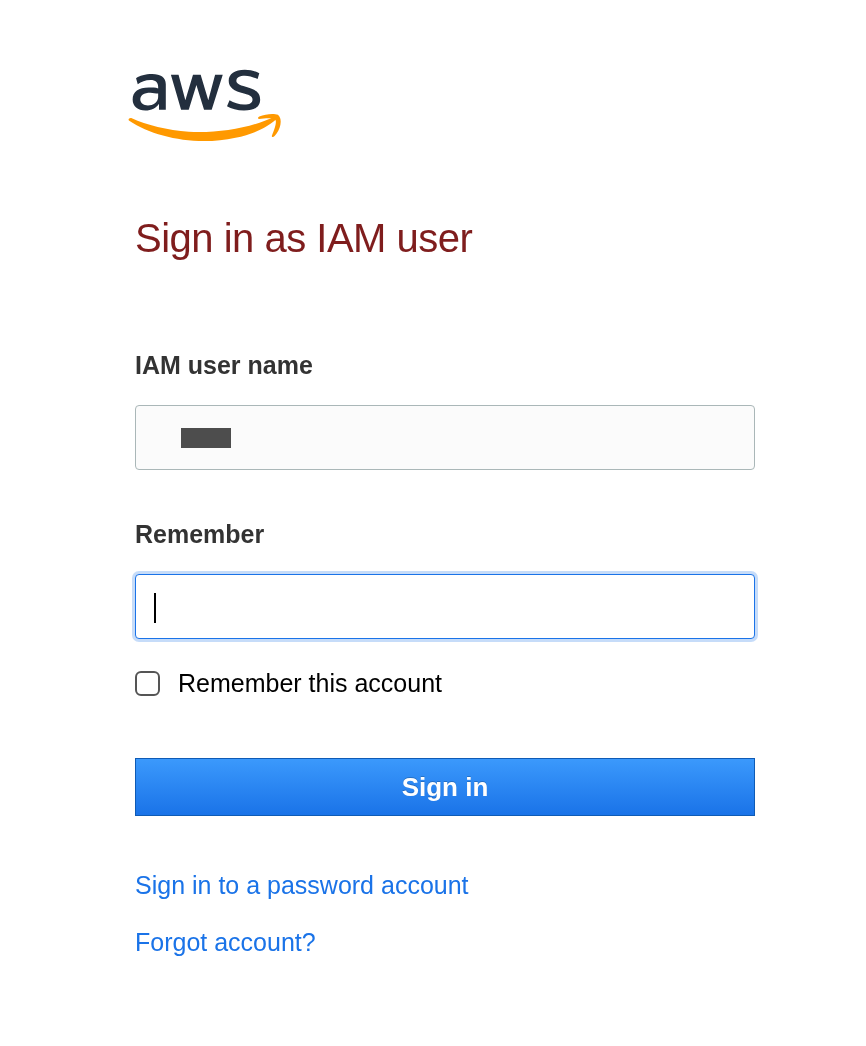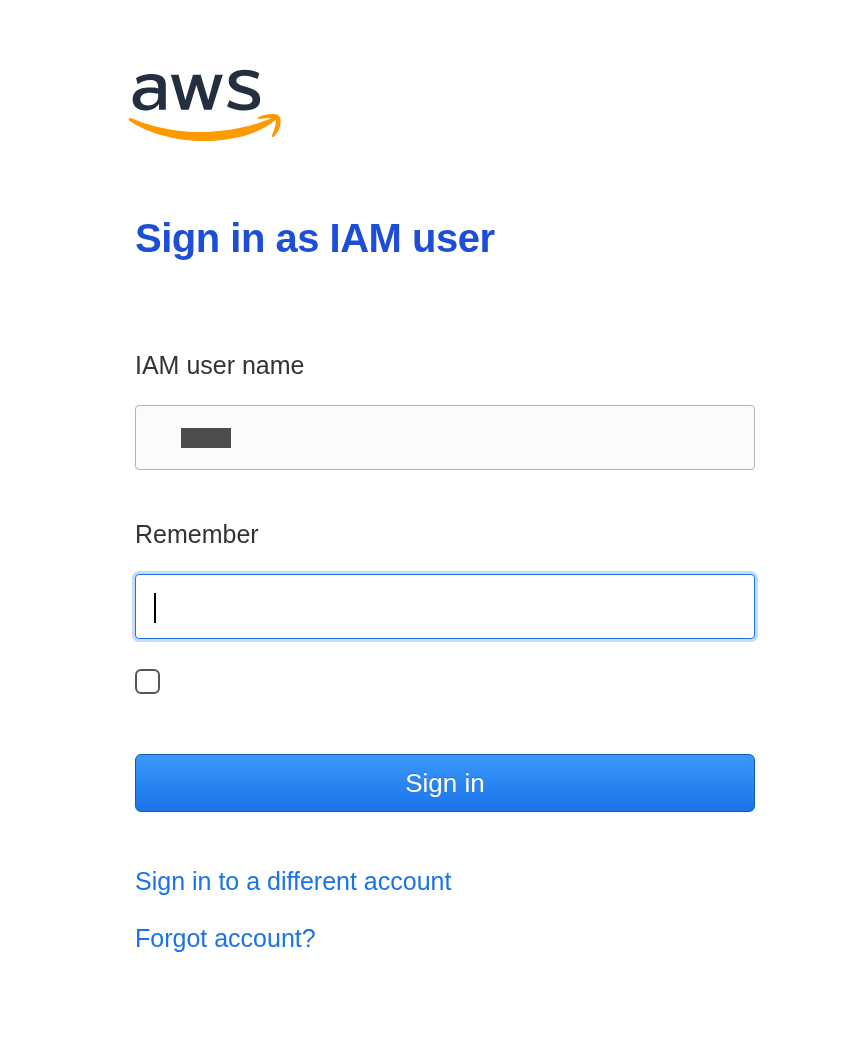--- a/index.html
+++ b/index.html
@@ -21,32 +21,32 @@
     .logo {
       margin-bottom: 70px;
       margin-left: -10px;
     }
     .logo svg {
       width: 170px;
       height: auto;
     }
     .heading {
       font-size: 40px;
-      font-weight: 700;
-      color: #1d4ed8;
+      font-weight: 400;
+      color: #7f1d1d;
       margin-bottom: 90px;
       letter-spacing: -0.5px;
     }
     .form-group {
       margin-bottom: 50px;
     }
     .form-label {
       display: block;
       font-size: 25px;
-      font-weight: 400;
+      font-weight: 700;
       color: #333333;
       margin-bottom: 25px;
     }
     .text-input {
       width: 100%;
       height: 65px;
       border: 1px solid #aab7b8;
       border-radius: 4px;
       padding: 0 18px;
       font-size: 22px;
@@ -101,24 +101,24 @@
     }
     .checkbox-label {
       font-size: 25px;
       color: #000;
     }
     .signin-button {
       width: 100%;
       height: 58px;
       background: linear-gradient(to bottom, #3b99fc, #1a73e8);
       border: 1px solid #0f5bb5;
-      border-radius: 6px;
+      border-radius: 0;
       color: #ffffff;
       font-size: 26px;
-      font-weight: 400;
+      font-weight: 700;
       cursor: pointer;
       margin-bottom: 55px;
       text-shadow: 0 -1px 0 rgba(0,0,0,0.2);
     }
     .link {
       display: block;
       font-size: 25px;
       color: #1a73e8;
       text-decoration: none;
       margin-bottom: 28px;
@@ -159,19 +159,20 @@
 
   <div class="form-group">
     <label class="form-label">Remember</label>
     <div class="text-input focused" style="display:flex;align-items:center;">
       <span class="cursor"></span>
     </div>
   </div>
 
   <div class="checkbox-row">
     <div class="checkbox"></div>
+    <span class="checkbox-label">Remember this account</span>
   </div>
 
   <button class="signin-button">Sign in</button>
 
-  <a class="link">Sign in to a different account</a>
+  <a class="link">Sign in to a password account</a>
   <a class="link">Forgot account?</a>
 </div>
 
 </body></html>

